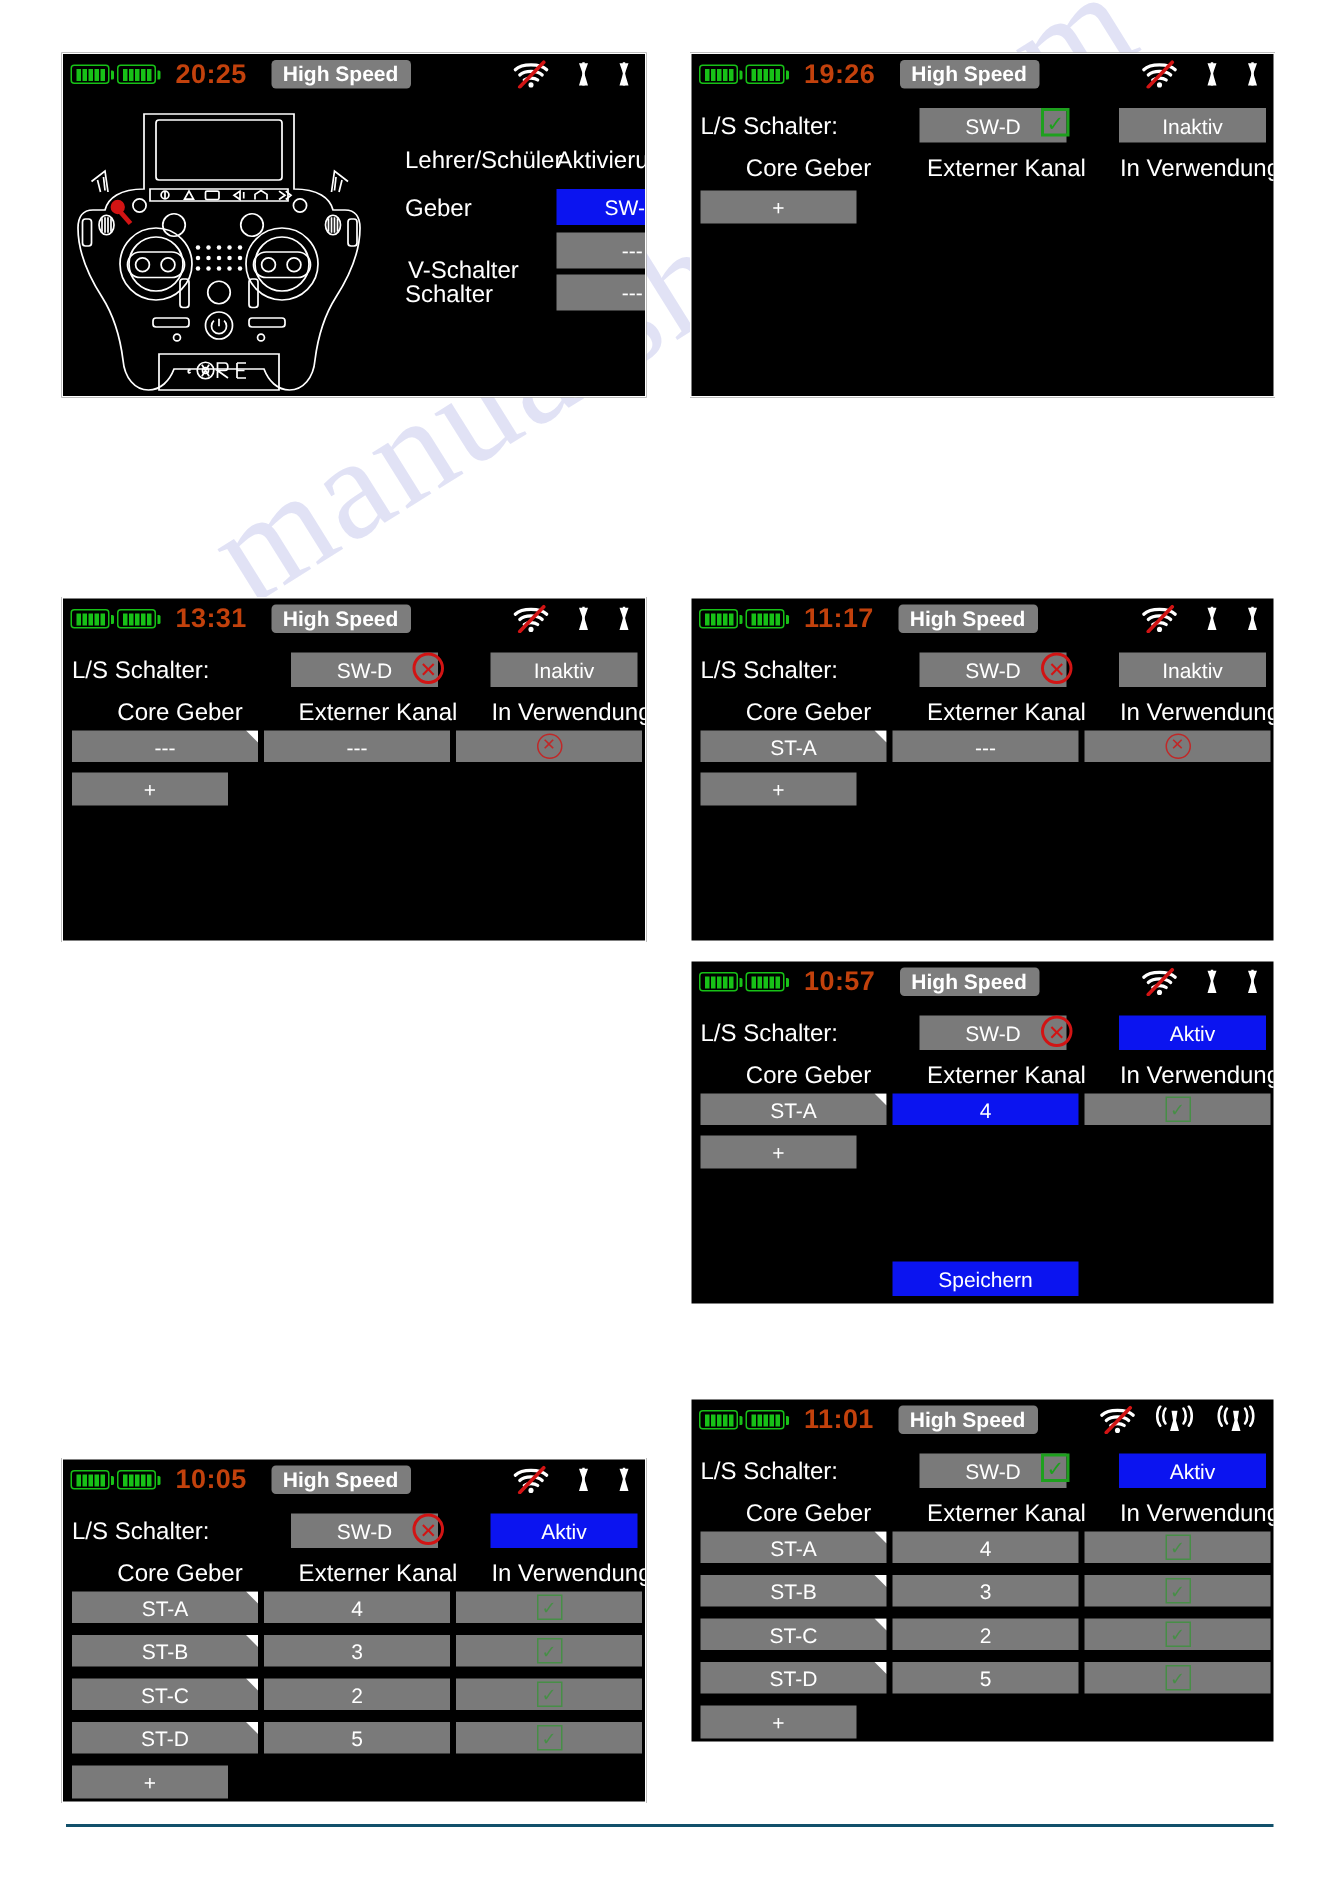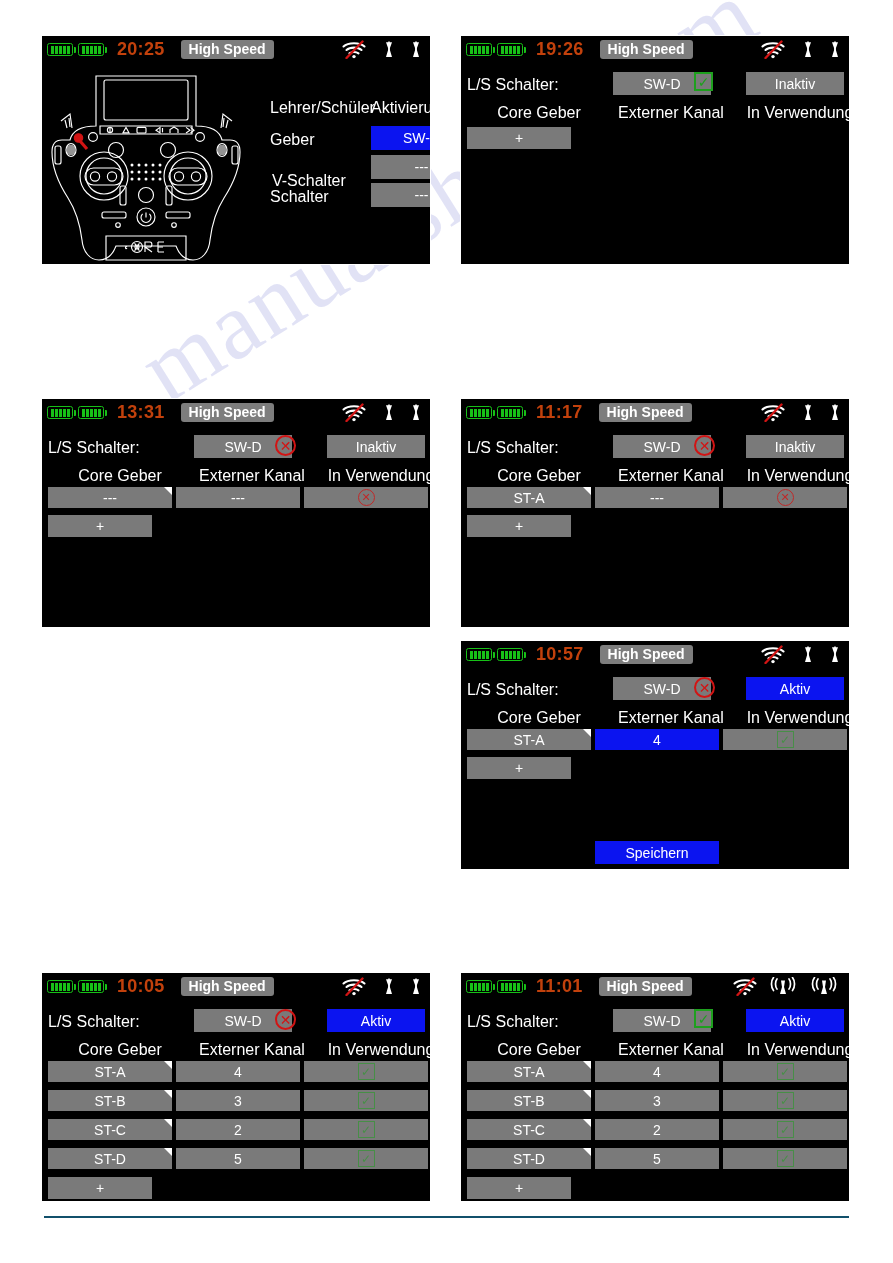--- a/index.html
+++ b/index.html
@@ -545,21 +545,21 @@
 
   <div class="cell corner" style="left:6px;top:175px;width:124px;height:21px;">ST-D</div>
   <div class="cell" style="left:134px;top:175px;width:124px;height:21px;">5</div>
   <div class="cell" style="left:262px;top:175px;width:124px;height:21px;">
     <div class="chk ghost" style="width:17px;height:17px;font-size:12px;border-width:1.6px;">✓</div>
     </div>
 
   <div class="cell" style="left:6px;top:204px;width:104px;height:22px;">+</div>
 </div>
 
-<div class="screen" style="left:460px;top:972px;width:390px;height:230px;">
+<div class="screen" style="left:460px;top:932px;width:390px;height:230px;">
   <div class="statusbar">
     <div class="batt">
         <i></i>
         <i></i>
         <i></i>
         <i></i>
         <i></i>
       </div>
     <div class="batt">
         <i></i>

